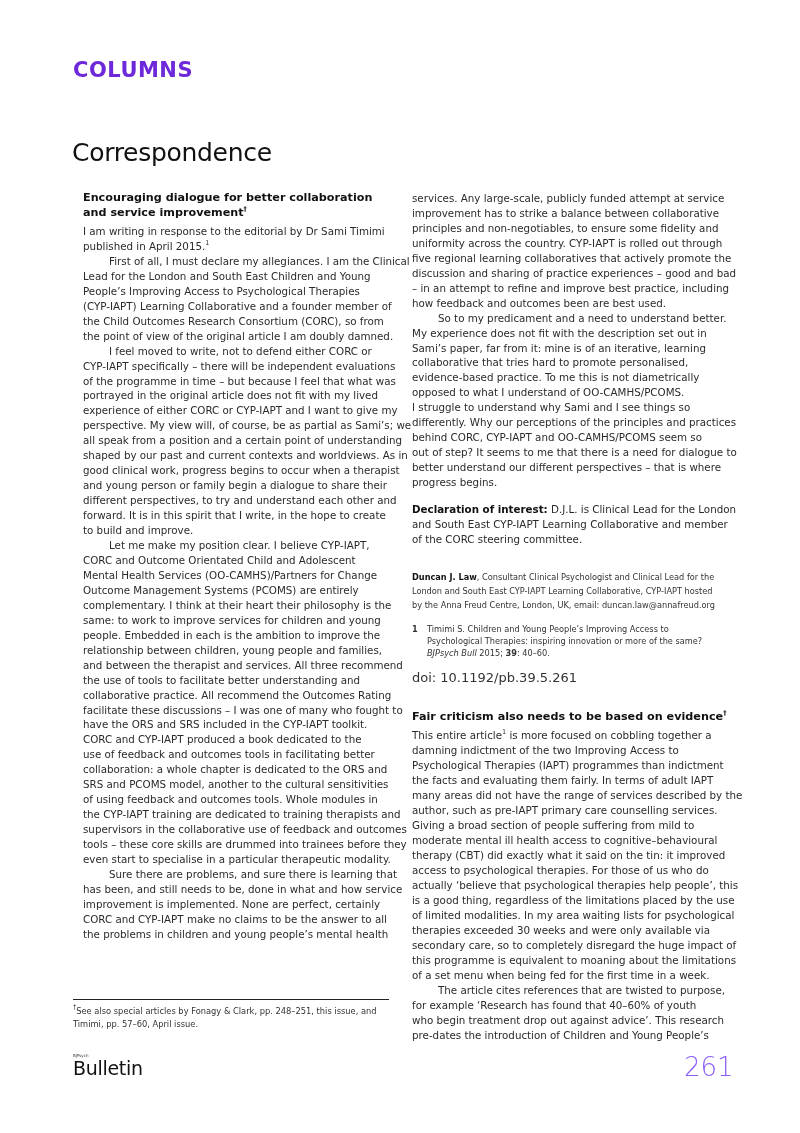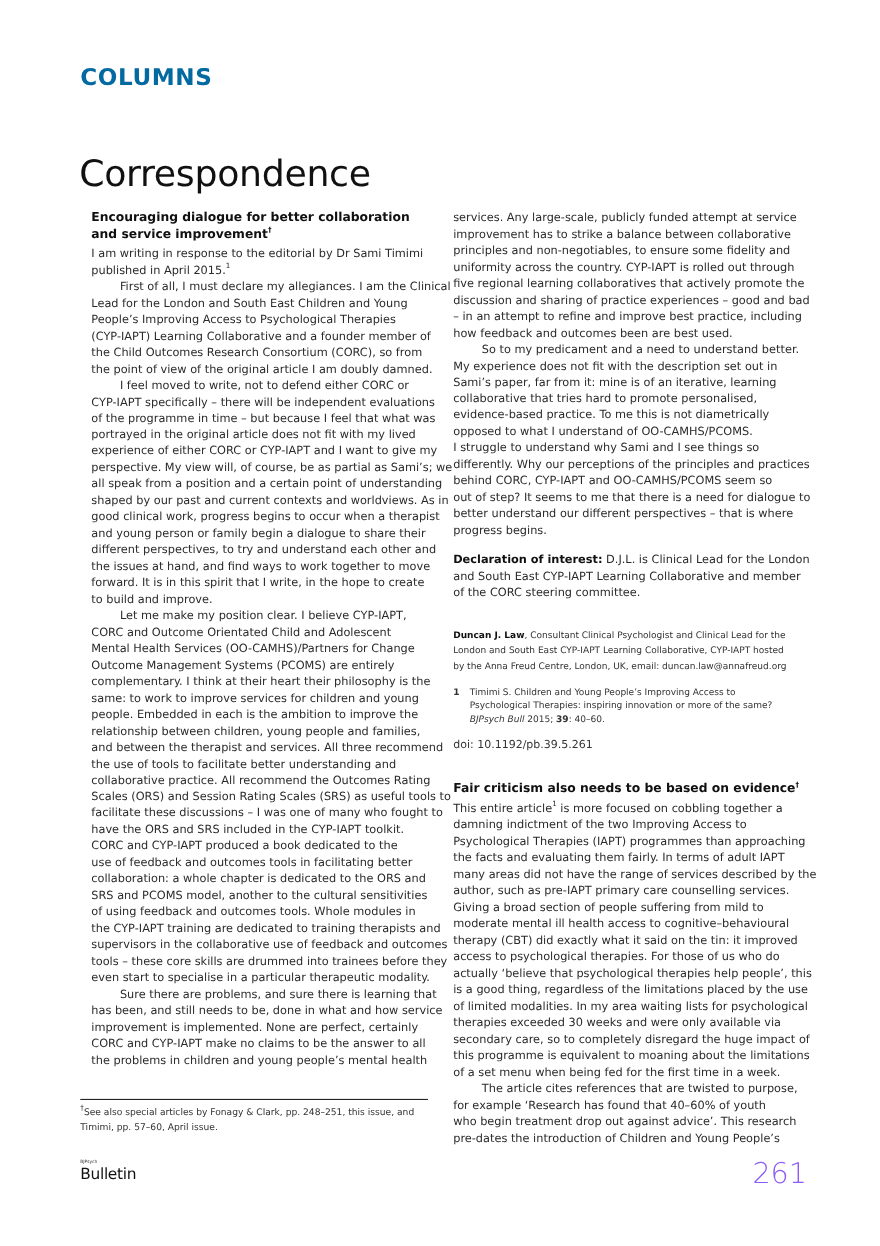--- a/index.html
+++ b/index.html
@@ -1,38 +1,38 @@
 <!DOCTYPE html>
 <html><head>
 <meta charset="utf-8">
 <style>
   html, body { margin: 0; padding: 0; background: #ffffff; }
   body { width: 800px; height: 1133px; position: relative; overflow: hidden; color: #1a1a1a; font-family: "DejaVu Sans", sans-serif; }
-  .section-label { position: absolute; left: 73px; top: 58px; font-family: "DejaVu Sans", sans-serif; font-weight: bold; font-size: 21px; letter-spacing: 0.5px; color: #0369a1; }
-  .page-title { position: absolute; left: 72px; top: 138px; font-family: "DejaVu Sans", sans-serif; font-size: 33px; font-weight: 500; color: #111; letter-spacing: -0.3px; }
+  .section-label { position: absolute; left: 73px; top: 58px; font-family: "DejaVu Sans", sans-serif; font-weight: bold; font-size: 21px; letter-spacing: 0.5px; color: #6d28d9; }
+  .page-title { position: absolute; left: 72px; top: 138px; font-family: "DejaVu Sans", sans-serif; font-size: 25px; font-weight: 500; color: #111; letter-spacing: -0.3px; }
   .col { position: absolute; top: 190px; font-size: 10.3px; line-height: 14.95px; color: #2a2a2a; }
   .col-left { left: 83px; width: 318px; }
   .col-right { left: 412px; width: 318px; top: 191px; }
   .line { white-space: nowrap; display: block; }
   .indent { padding-left: 26px; }
   .art-title { font-weight: bold; font-size: 11.2px; line-height: 15px; color: #111; display: block; white-space: nowrap; }
   sup { font-size: 6.5px; line-height: 0; vertical-align: 5px; }
   .gap-s { height: 4px; }
   .gap-m { height: 12px; }
   .decl b { font-weight: bold; color: #111; }
   .small { font-size: 8.2px; line-height: 14.2px; color: #333; margin-top: 13px; }
   .ref { display: flex; font-size: 8.2px; line-height: 12px; color: #333; }
   .ref-num { width: 15px; font-weight: bold; flex: none; }
   .ref-body { white-space: nowrap; }
-  .doi { font-size: 10px; color: #333; }
+  .doi { font-size: 13px; color: #333; }
   .footnote-rule { position: absolute; left: 73px; top: 999px; width: 316px; height: 1px; background: #222; }
   .footnote { position: absolute; left: 73px; top: 1005px; font-size: 8.3px; line-height: 13px; color: #333; }
   .logo { position: absolute; left: 73px; top: 1054px; }
   .logo-small { font-size: 4px; line-height: 4px; color: #333; display: block; }
-  .logo-main { font-size: 14px; line-height: 20px; color: #111; display: block; letter-spacing: -0.3px; }
+  .logo-main { font-size: 19px; line-height: 20px; color: #111; display: block; letter-spacing: -0.3px; }
   .page-num { position: absolute; left: 684px; top: 1052px; font-size: 26px; color: #8b5cf6; font-weight: 300; }
   i { font-style: italic; }
 </style>
 </head>
 <body>
 
 <div class="section-label">COLUMNS</div>
 <div class="page-title">Correspondence</div>
 
 <div class="col col-left">
@@ -54,35 +54,33 @@
       <span class="line"><span>CYP-IAPT specifically – there will be independent evaluations</span></span>
       <span class="line"><span>of the programme in time – but because I feel that what was</span></span>
       <span class="line"><span>portrayed in the original article does not fit with my lived</span></span>
       <span class="line"><span>experience of either CORC or CYP-IAPT and I want to give my</span></span>
       <span class="line"><span>perspective. My view will, of course, be as partial as Sami’s; we</span></span>
       <span class="line"><span>all speak from a position and a certain point of understanding</span></span>
       <span class="line"><span>shaped by our past and current contexts and worldviews. As in</span></span>
       <span class="line"><span>good clinical work, progress begins to occur when a therapist</span></span>
       <span class="line"><span>and young person or family begin a dialogue to share their</span></span>
       <span class="line"><span>different perspectives, to try and understand each other and</span></span>
-      <span class="line"><span>the issues at hand, and find ways to work together to move</span></span>
       <span class="line"><span>forward. It is in this spirit that I write, in the hope to create</span></span>
       <span class="line"><span>to build and improve.</span></span>
       <span class="line indent"><span>Let me make my position clear. I believe CYP-IAPT,</span></span>
       <span class="line"><span>CORC and Outcome Orientated Child and Adolescent</span></span>
       <span class="line"><span>Mental Health Services (OO-CAMHS)/Partners for Change</span></span>
       <span class="line"><span>Outcome Management Systems (PCOMS) are entirely</span></span>
       <span class="line"><span>complementary. I think at their heart their philosophy is the</span></span>
       <span class="line"><span>same: to work to improve services for children and young</span></span>
       <span class="line"><span>people. Embedded in each is the ambition to improve the</span></span>
       <span class="line"><span>relationship between children, young people and families,</span></span>
       <span class="line"><span>and between the therapist and services. All three recommend</span></span>
       <span class="line"><span>the use of tools to facilitate better understanding and</span></span>
       <span class="line"><span>collaborative practice. All recommend the Outcomes Rating</span></span>
-      <span class="line"><span>Scales (ORS) and Session Rating Scales (SRS) as useful tools to</span></span>
       <span class="line"><span>facilitate these discussions – I was one of many who fought to</span></span>
       <span class="line"><span>have the ORS and SRS included in the CYP-IAPT toolkit.</span></span>
       <span class="line"><span>CORC and CYP-IAPT produced a book dedicated to the</span></span>
       <span class="line"><span>use of feedback and outcomes tools in facilitating better</span></span>
       <span class="line"><span>collaboration: a whole chapter is dedicated to the ORS and</span></span>
       <span class="line"><span>SRS and PCOMS model, another to the cultural sensitivities</span></span>
       <span class="line"><span>of using feedback and outcomes tools. Whole modules in</span></span>
       <span class="line"><span>the CYP-IAPT training are dedicated to training therapists and</span></span>
       <span class="line"><span>supervisors in the collaborative use of feedback and outcomes</span></span>
       <span class="line"><span>tools – these core skills are drummed into trainees before they</span></span>
@@ -142,21 +140,21 @@
   <div style="height:12px"></div>
   <div class="doi">doi: 10.1192/pb.39.5.261</div>
   <div style="height:24px"></div>
   <div>
     <span class="art-title"><span>Fair criticism also needs to be based on evidence</span><sup>†</sup></span>
   </div>
   <div class="gap-s"></div>
   <div id="a2">
       <span class="line"><span>This entire article</span><sup>1</sup><span> is more focused on cobbling together a</span></span>
       <span class="line"><span>damning indictment of the two Improving Access to</span></span>
-      <span class="line"><span>Psychological Therapies (IAPT) programmes than approaching</span></span>
+      <span class="line"><span>Psychological Therapies (IAPT) programmes than indictment</span></span>
       <span class="line"><span>the facts and evaluating them fairly. In terms of adult IAPT</span></span>
       <span class="line"><span>many areas did not have the range of services described by the</span></span>
       <span class="line"><span>author, such as pre-IAPT primary care counselling services.</span></span>
       <span class="line"><span>Giving a broad section of people suffering from mild to</span></span>
       <span class="line"><span>moderate mental ill health access to cognitive–behavioural</span></span>
       <span class="line"><span>therapy (CBT) did exactly what it said on the tin: it improved</span></span>
       <span class="line"><span>access to psychological therapies. For those of us who do</span></span>
       <span class="line"><span>actually ‘believe that psychological therapies help people’, this</span></span>
       <span class="line"><span>is a good thing, regardless of the limitations placed by the use</span></span>
       <span class="line"><span>of limited modalities. In my area waiting lists for psychological</span></span>

